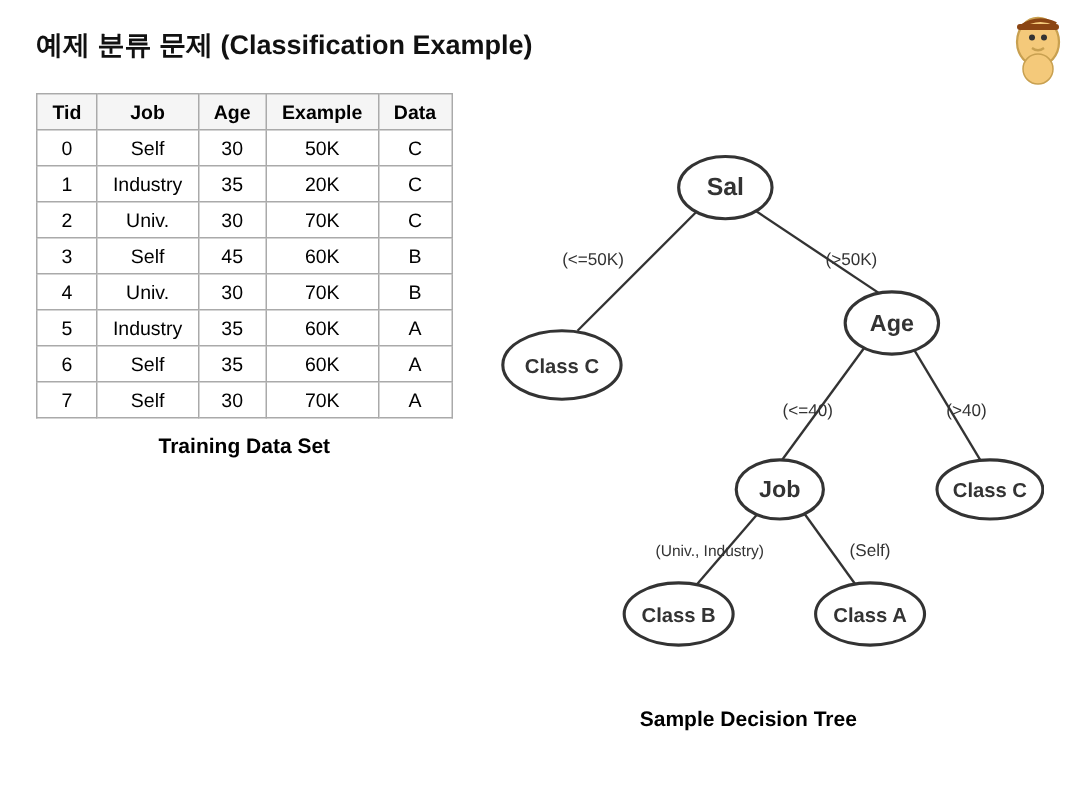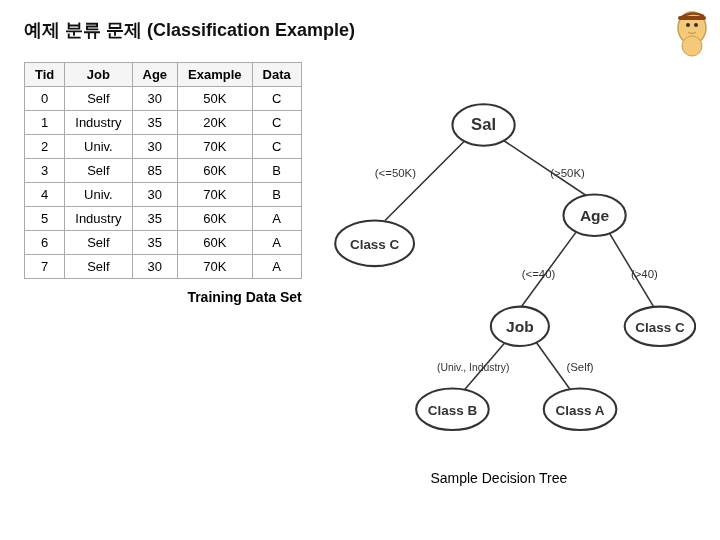--- a/index.html
+++ b/index.html
@@ -41,21 +41,21 @@
       padding: 4px 10px;
       text-align: center;
     }
 
     .data-table th {
       background: #f5f5f5;
       font-weight: bold;
     }
 
     .table-caption {
-      text-align: right;
+      text-align: center;
       margin-top: 10px;
       font-size: 14px;
       font-weight: bold;
     }
 
     
     .tree-section {
       flex: 1;
       position: relative;
       height: 400px;
@@ -63,21 +63,21 @@
 
     .tree-svg {
       width: 100%;
       height: 100%;
     }
 
     .tree-caption {
       text-align: center;
       margin-top: 4px;
       font-size: 14px;
-      font-weight: normal;
+      font-weight: bold;
     }
 
     
     .char-img {
       position: absolute;
       top: 8px;
       right: 10px;
       width: 60px;
       height: 55px;
     }
@@ -133,21 +133,21 @@
           <tr>
             <td>2</td>
             <td>Univ.</td>
             <td>30</td>
             <td>70K</td>
             <td>C</td>
           </tr>
           <tr>
             <td>3</td>
             <td>Self</td>
-            <td>85</td>
+            <td>45</td>
             <td>60K</td>
             <td>B</td>
           </tr>
           <tr>
             <td>4</td>
             <td>Univ.</td>
             <td>30</td>
             <td>70K</td>
             <td>B</td>
           </tr>

